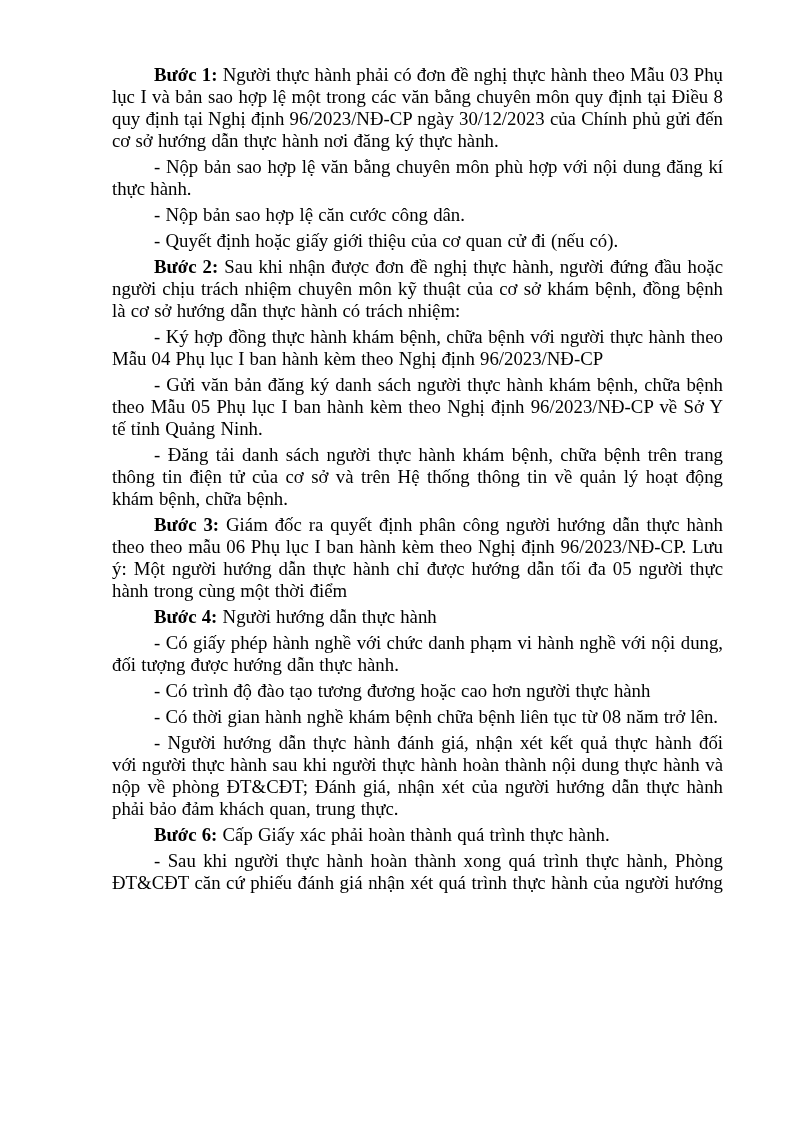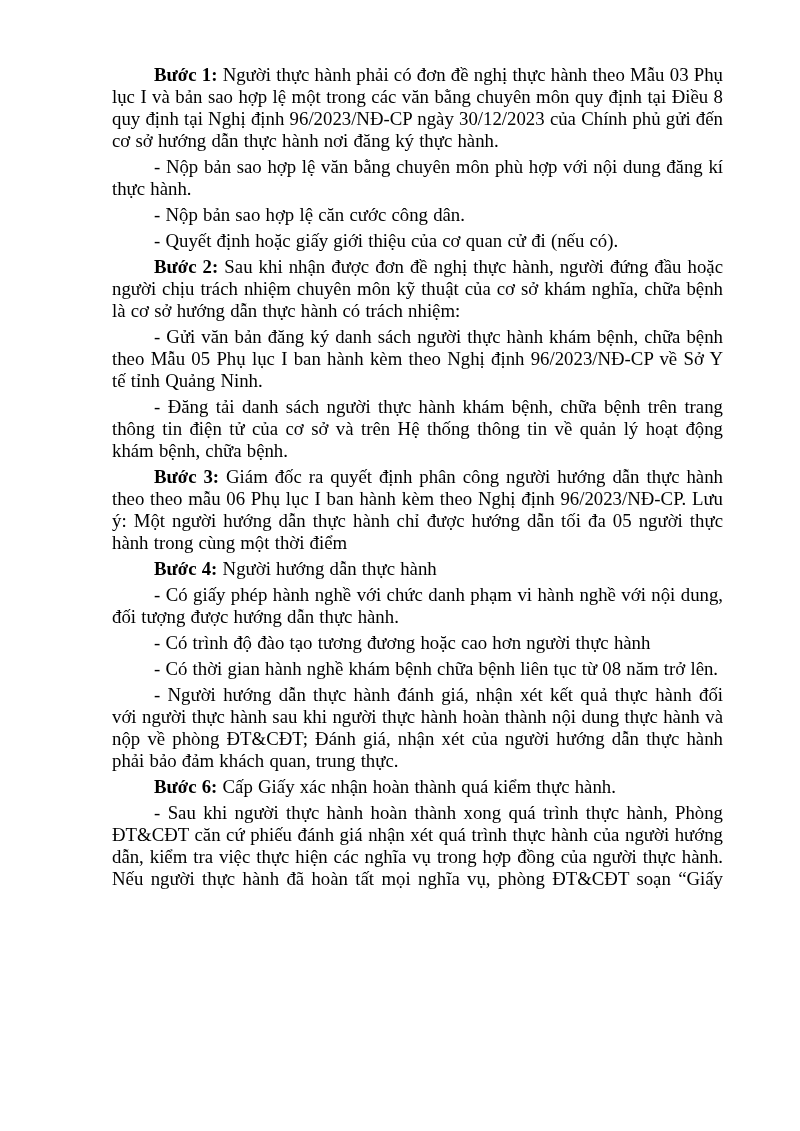--- a/index.html
+++ b/index.html
@@ -46,39 +46,40 @@
 <div class="page">
 
   <p><b>Bước 1:</b><span> Người thực hành phải có đơn đề nghị thực hành theo Mẫu 03 Phụ lục I và bản sao hợp lệ một trong các văn bằng chuyên môn quy định tại Điều 8 quy định tại Nghị định 96/2023/NĐ-CP ngày 30/12/2023 của Chính phủ gửi đến cơ sở hướng dẫn thực hành nơi đăng ký thực hành.</span></p>
 
   <p><span>- Nộp bản sao hợp lệ văn bằng chuyên môn phù hợp với nội dung đăng kí thực hành.</span></p>
 
   <p><span>- Nộp bản sao hợp lệ căn cước công dân.</span></p>
 
   <p><span>- Quyết định hoặc giấy giới thiệu của cơ quan cử đi (nếu có).</span></p>
 
-  <p><b>Bước 2:</b><span> Sau khi nhận được đơn đề nghị thực hành, người đứng đầu hoặc người chịu trách nhiệm chuyên môn kỹ thuật của cơ sở khám nghĩa, chữa bệnh là cơ sở hướng dẫn thực hành có trách nhiệm:</span></p>
+  <p><b>Bước 2:</b><span> Sau khi nhận được đơn đề nghị thực hành, người đứng đầu hoặc người chịu trách nhiệm chuyên môn kỹ thuật của cơ sở khám bệnh, đồng bệnh là cơ sở hướng dẫn thực hành có trách nhiệm:</span></p>
 
+  <p><span>- Ký hợp đồng thực hành khám bệnh, chữa bệnh với người thực hành theo Mẫu 04 Phụ lục I ban hành kèm theo Nghị định 96/2023/NĐ-CP</span></p>
 
   <p><span>- Gửi văn bản đăng ký danh sách người thực hành khám bệnh, chữa bệnh theo Mẫu 05 Phụ lục I ban hành kèm theo Nghị định 96/2023/NĐ-CP về Sở Y tế tỉnh Quảng Ninh.</span></p>
 
   <p><span>- Đăng tải danh sách người thực hành khám bệnh, chữa bệnh trên trang thông tin điện tử của cơ sở và trên Hệ thống thông tin về quản lý hoạt động khám bệnh, chữa bệnh.</span></p>
 
   <p><b>Bước 3:</b><span> Giám đốc ra quyết định phân công người hướng dẫn thực hành theo theo mẫu 06 Phụ lục I ban hành kèm theo Nghị định 96/2023/NĐ-CP. Lưu ý: Một người hướng dẫn thực hành chỉ được hướng dẫn tối đa 05 người thực hành trong cùng một thời điểm</span></p>
 
   <p><b>Bước 4:</b><span> Người hướng dẫn thực hành</span></p>
 
   <p><span>- Có giấy phép hành nghề với chức danh phạm vi hành nghề với nội dung, đối tượng được hướng dẫn thực hành.</span></p>
 
   <p><span>- Có trình độ đào tạo tương đương hoặc cao hơn người thực hành</span></p>
 
   <p><span>- Có thời gian hành nghề khám bệnh chữa bệnh liên tục từ 08 năm trở lên.</span></p>
 
 
   <p><span>- Người hướng dẫn thực hành đánh giá, nhận xét kết quả thực hành đối với người thực hành sau khi người thực hành hoàn thành nội dung thực hành và nộp về phòng ĐT&amp;CĐT; Đánh giá, nhận xét của người hướng dẫn thực hành phải bảo đảm khách quan, trung thực.</span></p>
 
-  <p><b>Bước 6:</b><span> Cấp Giấy xác nhận hoàn thành quá kiểm thực hành.</span></p>
+  <p><b>Bước 6:</b><span> Cấp Giấy xác phải hoàn thành quá trình thực hành.</span></p>
 
   <p><span>- Sau khi người thực hành hoàn thành xong quá trình thực hành, Phòng ĐT&amp;CĐT căn cứ phiếu đánh giá nhận xét quá trình thực hành của người hướng dẫn, kiểm tra việc thực hiện các nghĩa vụ trong hợp đồng của người thực hành. Nếu người thực hành đã hoàn tất mọi nghĩa vụ, phòng ĐT&amp;CĐT soạn “Giấy xác nhận hoàn thành quá trình thực hành cho người thực hành theo Mẫu 07 Phụ lục I ban hành kèm theo Nghị định 96/2023/NĐ-CP trình ký Giám đốc bệnh viện và cấp cho người thực hành.</span></p>
 
   <div class="footer">2</div>
 
 </div>
 
 </body></html>

